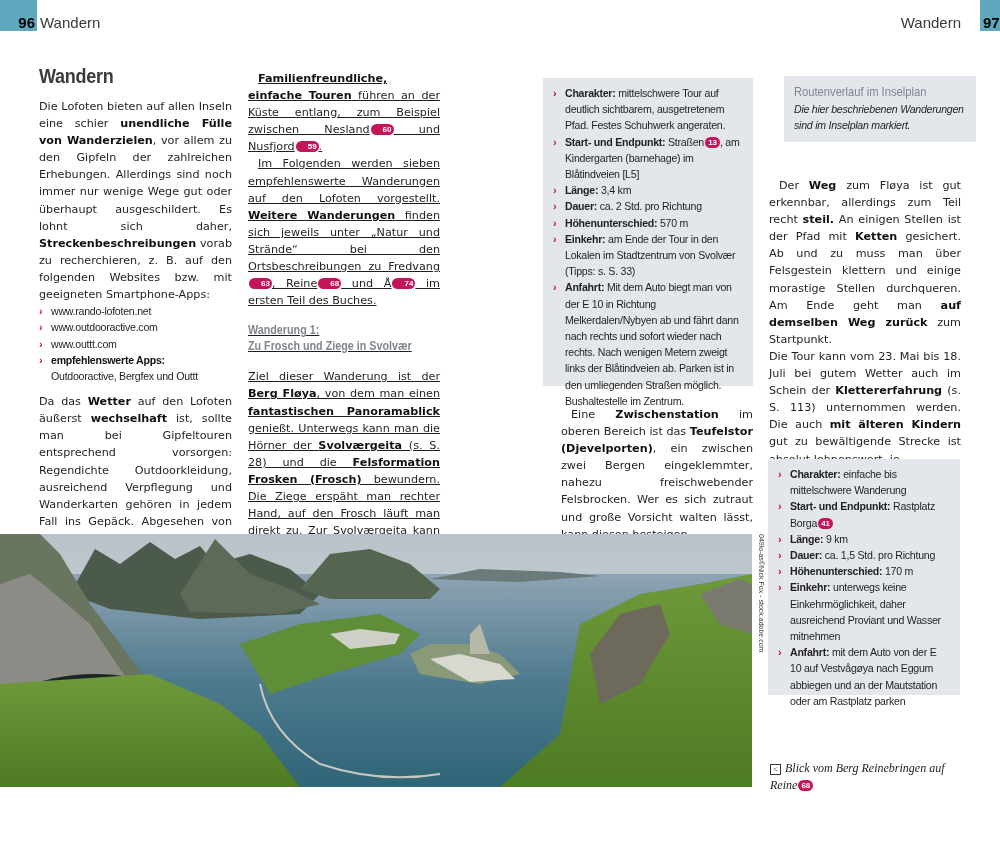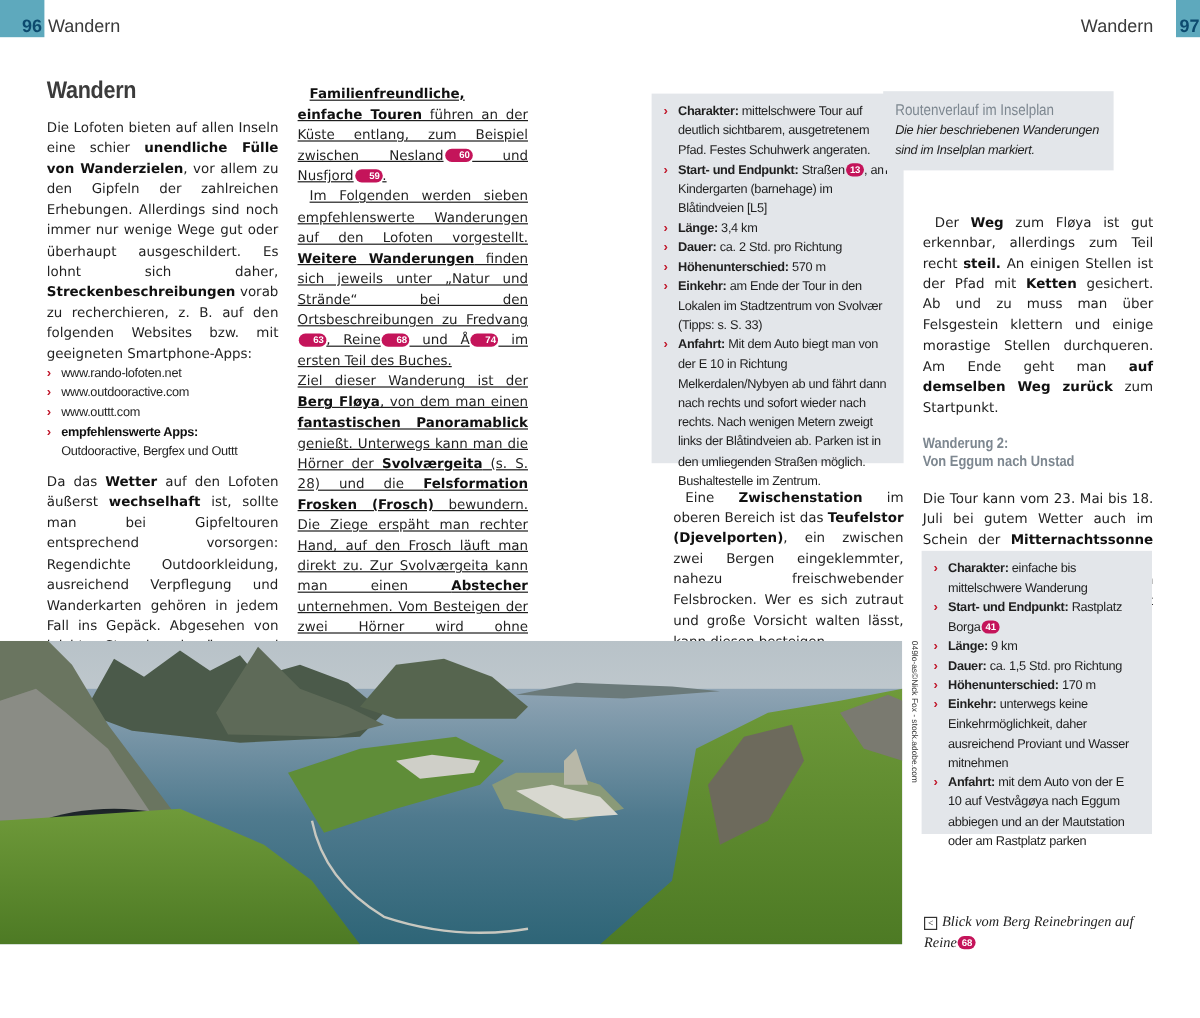--- a/index.html
+++ b/index.html
@@ -1,19 +1,19 @@
 <!DOCTYPE html>
 <html><head>
 <meta charset="utf-8">
 <style>
   * { box-sizing: border-box; margin: 0; padding: 0; }
   html, body { width: 1000px; height: 848px; background: #ffffff; overflow: hidden; }
   body { position: relative; font-family: "DejaVu Sans", sans-serif; color: #1f1f1f; }
 
-  .page-num { position: absolute; top: 0; height: 31px; background: #5ea9bd; color: #0c4a6e;
+  .page-num { position: absolute; top: 0; height: 31px; background: #5ea9bd; color: #000000;
     font-family: "Liberation Sans", sans-serif; font-weight: bold; font-size: 15px; line-height: 31px;
     padding-top: 8px; line-height: 30px; }
   .page-num-left { left: 0; width: 37px; text-align: right; padding-right: 2px; }
   .page-num-right { right: 0; width: 20px; text-align: left; padding-left: 3px; }
   .running-head { position: absolute; top: 8px; font-family: "Liberation Sans", sans-serif; font-size: 15px;
     color: #3a3a3a; line-height: 30px; }
   .rh-left { left: 40px; }
   .rh-right { right: 39px; }
 
   .col { position: absolute; font-size: 11.2px; line-height: 17.1px; text-align: justify; hyphens: manual; }
@@ -63,51 +63,51 @@
     <li><span class="chev">›</span><span>www.outdooractive.com</span></li>
     <li><span class="chev">›</span><span>www.outtt.com</span></li>
     <li><span class="chev">›</span><b>empfehlenswerte Apps:</b><br><span>Outdooractive, Bergfex und Outtt</span></li>
   </ul>
   <p style="margin-top:9px;"><span>Da das </span><b>Wetter</b><span> auf den Lofoten äußerst </span><b>wechselhaft</b><span> ist, sollte man bei Gipfeltouren entsprechend vorsorgen: Regendichte Outdoorkleidung, ausreichend Verpflegung und Wanderkarten gehören in jedem Fall ins Gepäck. Abgesehen von leichten Strandspaziergängen und Ortsrundgängen sind gute Wanderschuhe ein unbedingtes Muss.</span></p>
 </div>
 
 <div class="col" style="left:248px; top:70px; width:192px;text-decoration:underline;">
   <p class="indent"><b>Familienfreundliche, einfache Touren</b><span> führen an der Küste entlang, zum Beispiel zwischen Nesland</span><span class="marker">60</span><span> und Nusfjord</span><span class="marker">59</span><span>.</span></p>
   <p class="indent"><span>Im Folgenden werden sieben empfehlenswerte Wanderungen auf den Lofoten vorgestellt. </span><b>Weitere Wanderungen</b><span> finden sich jeweils unter „Natur und Strände“ bei den Ortsbeschreibungen zu Fredvang</span><span class="marker">63</span><span>, Reine</span><span class="marker">68</span><span> und Å</span><span class="marker">74</span><span> im ersten Teil des Buches.</span></p>
+  <div style="margin-top:14px; margin-bottom:14px;">
+    <div class="h2">Wanderung 1:</div>
+    <div class="h2">Zu Frosch und Ziege in Svolvær</div>
+  </div>
   <p><span>Ziel dieser Wanderung ist der </span><b>Berg Fløya</b><span>, von dem man einen </span><b>fantastischen Panoramablick</b><span> genießt. Unterwegs kann man die Hörner der </span><b>Svolværgeita</b><span> (s. S. 28) und die </span><b>Felsformation Frosken (Frosch)</b><span> bewundern. Die Ziege erspäht man rechter Hand, auf den Frosch läuft man direkt zu. Zur Svolværgeita kann man einen </span><b>Abstecher</b><span> unternehmen. Vom Besteigen der zwei Hörner wird ohne Klettererfahrung und Kletterausrüstung aber dringend abgeraten.</span></p>
 </div>
 
 <div class="infobox" style="left:543px; top:78px; width:210px; height:308px;">
   <ul class="list condensed" id="infobox1-list">
       <li><span class="chev">›</span><b>Charakter:</b><span> mittelschwere Tour auf deutlich sichtbarem, ausgetretenem Pfad. Festes Schuhwerk angeraten.</span></li>
       <li><span class="chev">›</span><b>Start- und Endpunkt:</b><span> Straßen</span><span class="marker">13</span><span>, am Kindergarten (barnehage) im Blåtindveien [L5]</span></li>
       <li><span class="chev">›</span><b>Länge:</b><span> 3,4 km</span></li>
       <li><span class="chev">›</span><b>Dauer:</b><span> ca. 2 Std. pro Richtung</span></li>
       <li><span class="chev">›</span><b>Höhenunterschied:</b><span> 570 m</span></li>
       <li><span class="chev">›</span><b>Einkehr:</b><span> am Ende der Tour in den Lokalen im Stadtzentrum von Svolvær (Tipps: s. S. 33)</span></li>
       <li><span class="chev">›</span><b>Anfahrt:</b><span> Mit dem Auto biegt man von der E 10 in Richtung Melkerdalen/Nybyen ab und fährt dann nach rechts und sofort wieder nach rechts. Nach wenigen Metern zweigt links der Blåtindveien ab. Parken ist in den umliegenden Straßen möglich. Bushaltestelle im Zentrum.</span></li>
     </ul>
 </div>
 
 <div class="col" style="left:561px; top:406px; width:192px;">
   <p class="indent"><span>Eine </span><b>Zwischenstation</b><span> im oberen Bereich ist das </span><b>Teufelstor (Djevelporten)</b><span>, ein zwischen zwei Bergen eingeklemmter, nahezu freischwebender Felsbrocken. Wer es sich zutraut und große Vorsicht walten lässt, kann diesen besteigen.</span></p>
 </div>
 
-<div class="infobox" style="left:736px; top:76px; width:192px; height:66px; padding:8px 10px;">
+<div class="infobox" style="left:784px; top:76px; width:192px; height:66px; padding:8px 10px;">
   <div class="h2" style="font-size:13px; font-weight:normal; color:#7d8790;">Routenverlauf im Inselplan</div>
   <div class="condensed" style="line-height:16px; margin-top:1px;font-style:italic;">Die hier beschriebenen Wanderungen sind im Inselplan markiert.</div>
 </div>
 
 <div class="col" style="left:769px; top:162px; width:192px;margin-top:15px;">
   <p class="indent"><span>Der </span><b>Weg</b><span> zum Fløya ist gut erkennbar, allerdings zum Teil recht </span><b>steil.</b><span> An einigen Stellen ist der Pfad mit </span><b>Ketten</b><span> gesichert. Ab und zu muss man über Felsgestein klettern und einige morastige Stellen durchqueren. Am Ende geht man </span><b>auf demselben Weg zurück</b><span> zum Startpunkt.</span></p>
-  <div style="margin-top:14px; margin-bottom:14px;">
-    <div class="h2">Wanderung 2:</div>
-    <div class="h2">Von Eggum nach Unstad</div>
-  </div>
-  <p><span>Die Tour kann vom 23. Mai bis 18. Juli bei gutem Wetter auch im Schein der </span><b>Mitternachtssonne</b><span> (s. S. 113) unternommen werden. Die auch </span><b>mit älteren Kindern</b><span> gut zu bewältigende Strecke ist absolut lohnenswert, je-</span></p>
+  <p><span>Die Tour kann vom 23. Mai bis 18. Juli bei gutem Wetter auch im Schein der </span><b>Klettererfahrung</b><span> (s. S. 113) unternommen werden. Die auch </span><b>mit älteren Kindern</b><span> gut zu bewältigende Strecke ist absolut lohnenswert, je-</span></p>
 </div>
 
 <div class="infobox" style="left:768px; top:459px; width:192px; height:236px;">
   <ul class="list condensed" id="infobox2-list">
       <li><span class="chev">›</span><b>Charakter:</b><span> einfache bis mittelschwere Wanderung</span></li>
       <li><span class="chev">›</span><b>Start- und Endpunkt:</b><span> Rastplatz Borga</span><span class="marker">41</span></li>
       <li><span class="chev">›</span><b>Länge:</b><span> 9 km</span></li>
       <li><span class="chev">›</span><b>Dauer:</b><span> ca. 1,5 Std. pro Richtung</span></li>
       <li><span class="chev">›</span><b>Höhenunterschied:</b><span> 170 m</span></li>
       <li><span class="chev">›</span><b>Einkehr:</b><span> unterwegs keine Einkehrmöglichkeit, daher ausreichend Proviant und Wasser mitnehmen</span></li>

